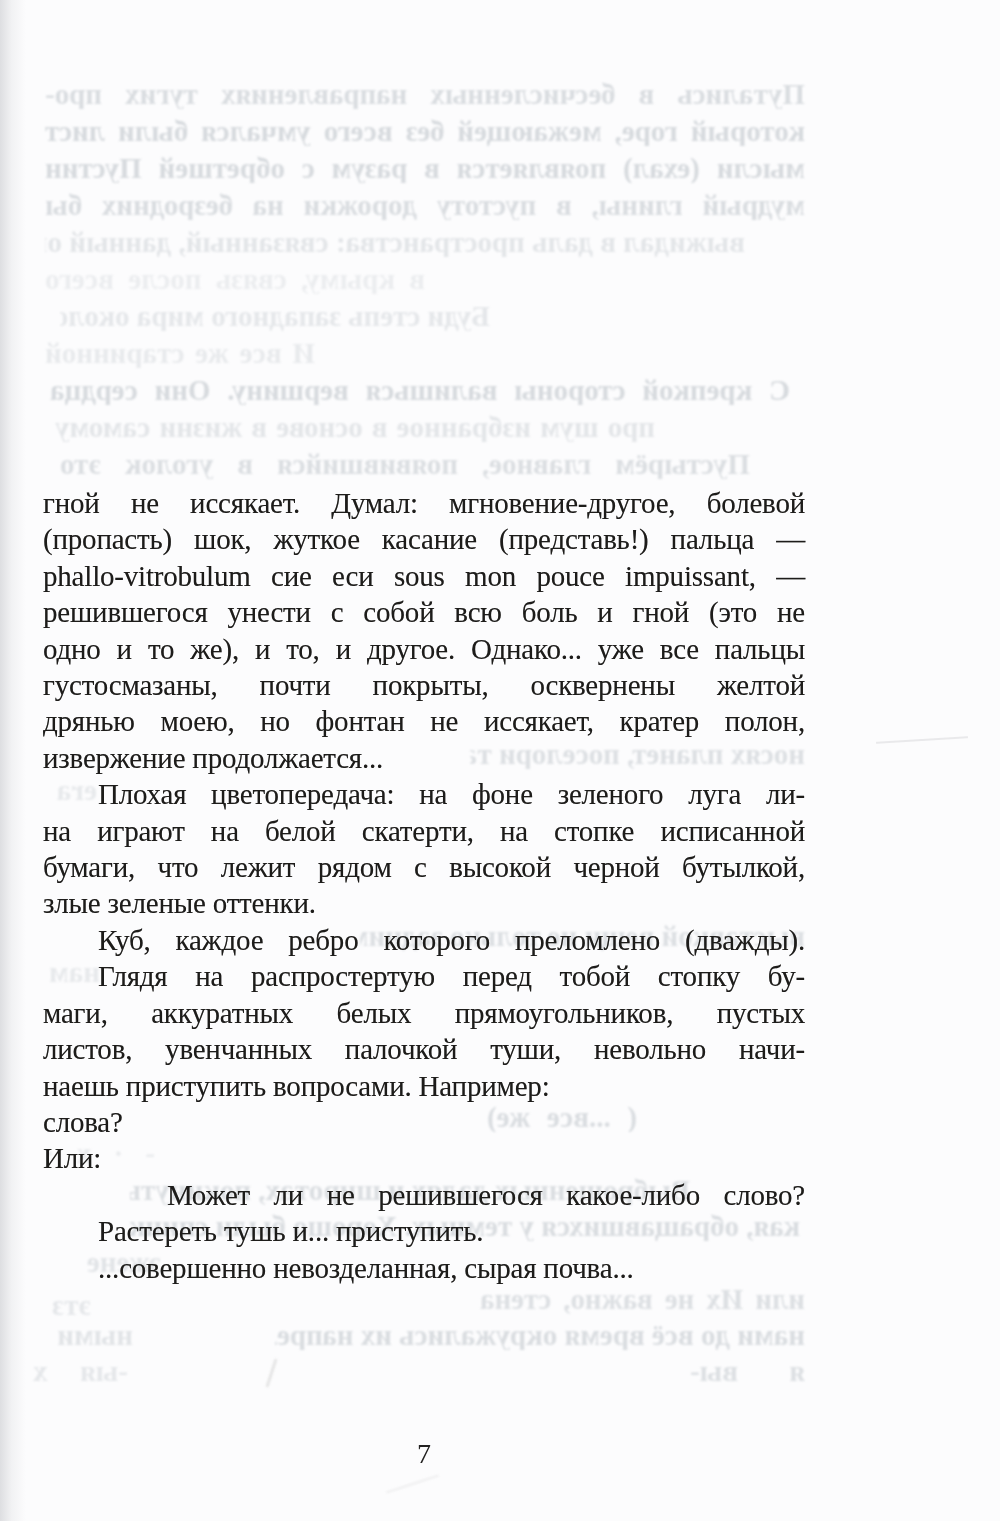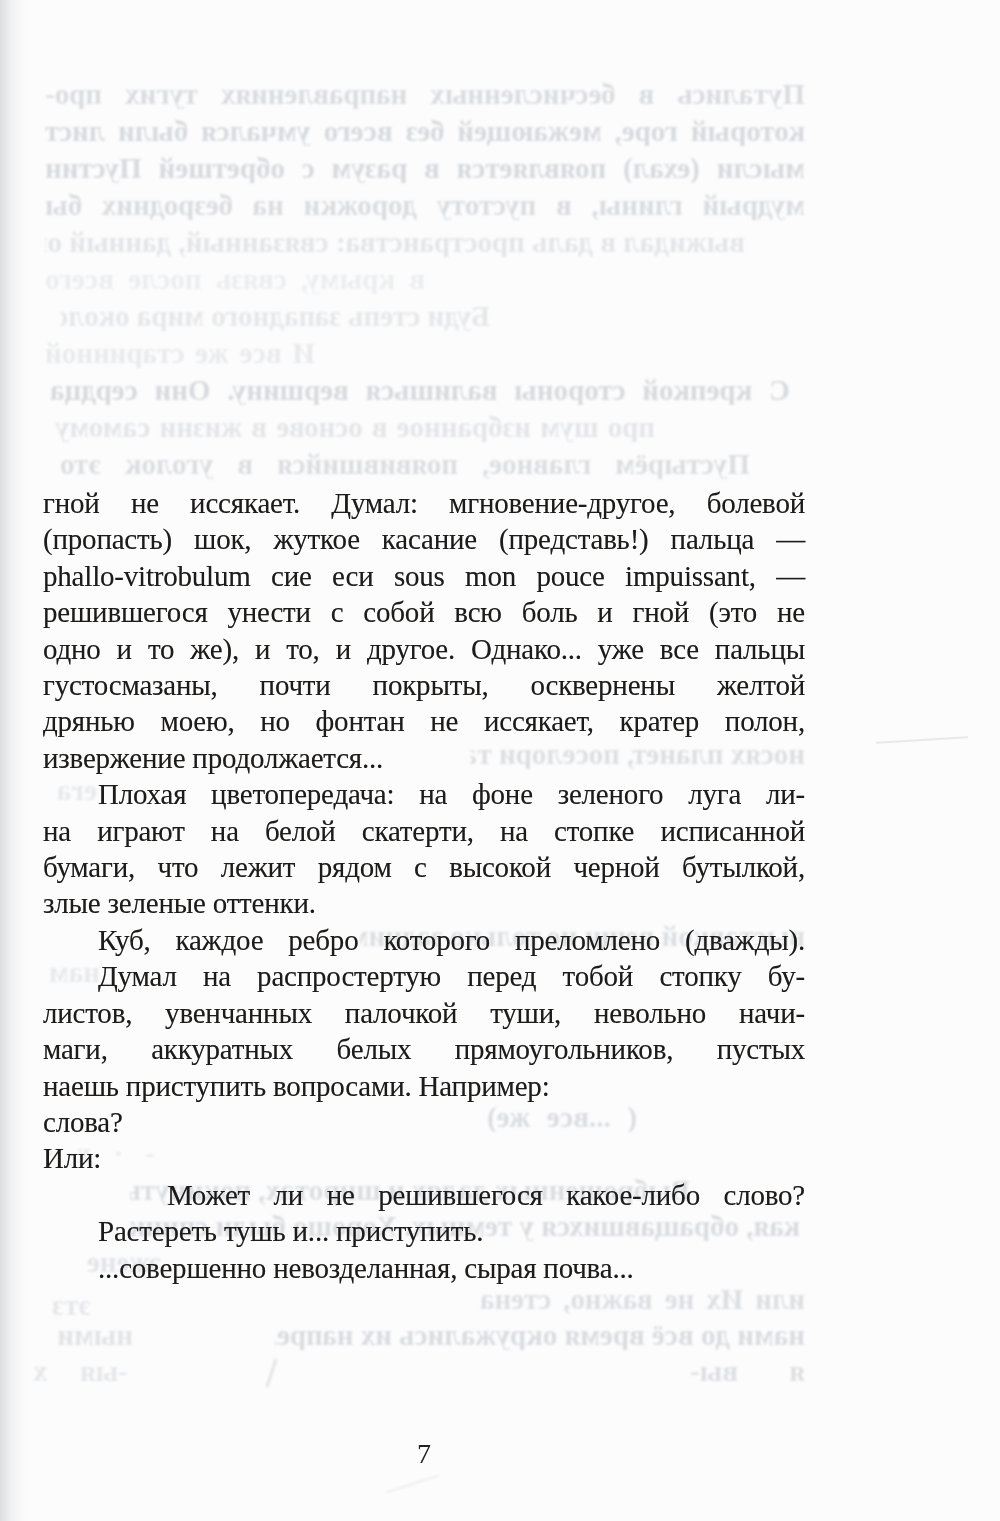--- a/index.html
+++ b/index.html
@@ -110,23 +110,23 @@
     <div class="l j">решившегося унести с собой всю боль и гной (это не</div>
     <div class="l j">одно и то же), и то, и другое. Однако... уже все пальцы</div>
     <div class="l j">густосмазаны, почти покрыты, осквернены желтой</div>
     <div class="l j">дрянью моею, но фонтан не иссякает, кратер полон,</div>
     <div class="l">извержение продолжается...</div>
     <div class="l j i1">Плохая цветопередача: на фоне зеленого луга ли-</div>
     <div class="l j">на играют на белой скатерти, на стопке исписанной</div>
     <div class="l j">бумаги, что лежит рядом с высокой черной бутылкой,</div>
     <div class="l">злые зеленые оттенки.</div>
     <div class="l j i1">Куб, каждое ребро которого преломлено (дважды).</div>
-    <div class="l j i1">Думал на распростертую перед тобой стопку бу-</div>
+    <div class="l j i1">Глядя на распростертую перед тобой стопку бу-</div>
+    <div class="l j">маги, аккуратных белых прямоугольников, пустых</div>
     <div class="l j">листов, увенчанных палочкой туши, невольно начи-</div>
-    <div class="l j">маги, аккуратных белых прямоугольников, пустых</div>
     <div class="l">наешь приступить вопросами. Например:</div>
     <div class="l">слова?</div>
     <div class="l">Или:</div>
     <div class="l j i2">Может ли не решившегося какое-либо слово?</div>
     <div class="l i1">Растереть тушь и... приступить.</div>
     <div class="l i1">...совершенно невозделанная, сырая почва...</div>
   </div>
 
   <div class="page-number">7</div>
 

